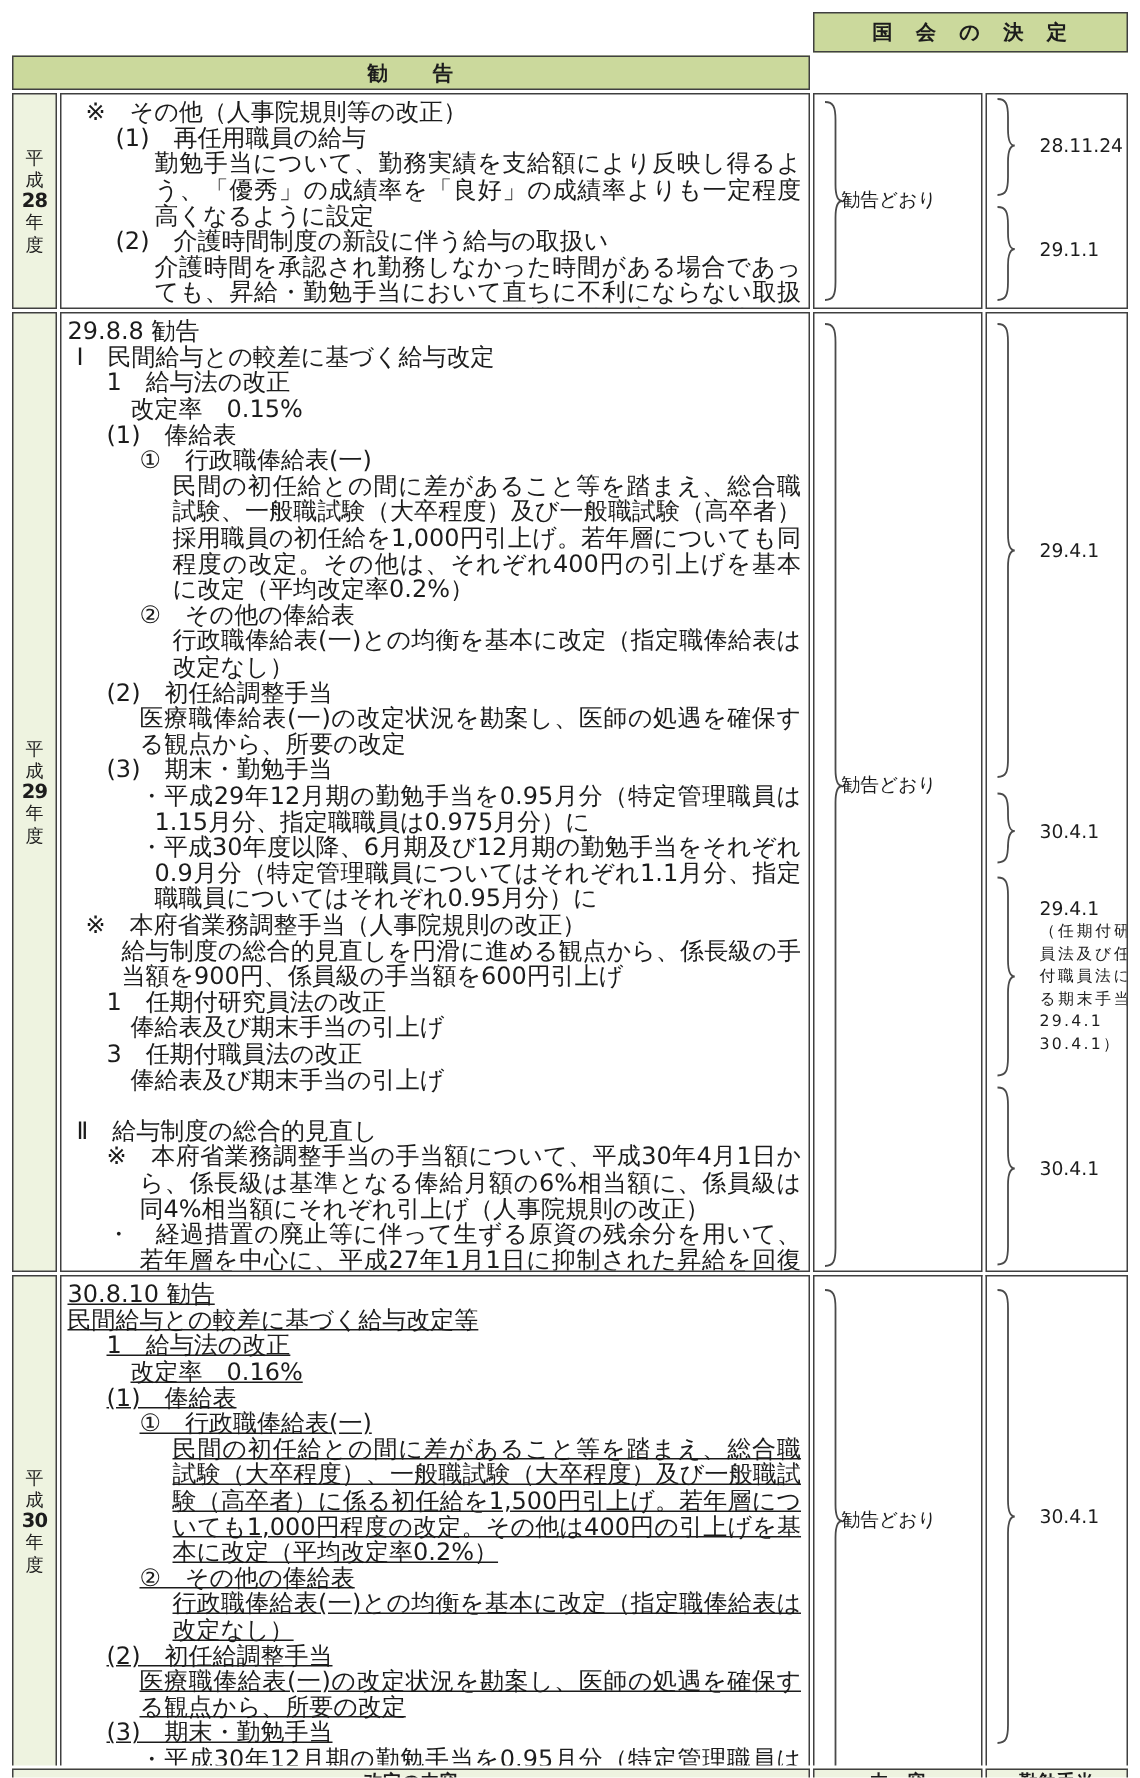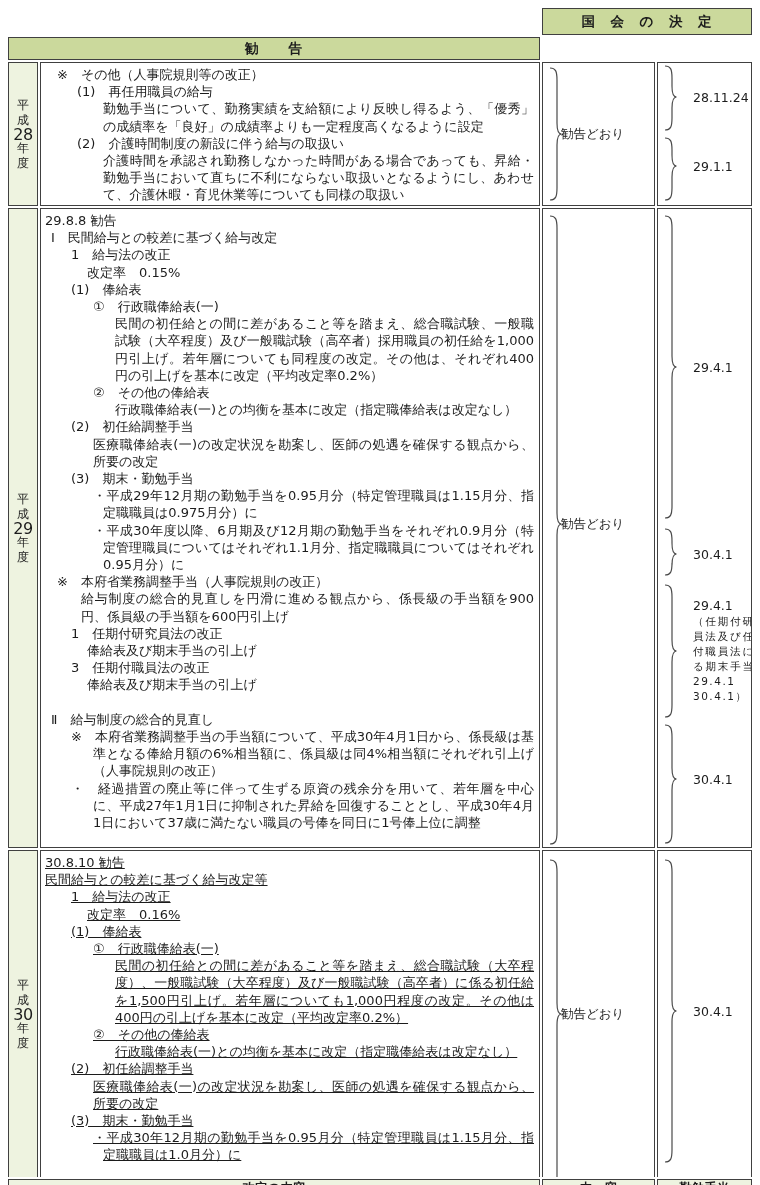--- a/index.html
+++ b/index.html
@@ -23,23 +23,23 @@
   .hdr2{
     background:#eef3e0;display:flex;align-items:center;justify-content:center;
     font-weight:bold;font-size:12.5px;
   }
   .span12{grid-column:1/3;}
   .span34{grid-column:3/5;}
   .year{
     background:#eef3e0;display:flex;flex-direction:column;align-items:center;justify-content:center;
     font-size:12px;line-height:15px;
   }
-  .year .num{font-size:16px;letter-spacing:-0.5px;line-height:13px;}
+  .year .num{font-size:13px;letter-spacing:-0.5px;line-height:13px;font-weight:bold;}
   .content{
-    padding:3px 5px 0 0;font-size:13px;line-height:17.2px;
+    padding:3px 5px 0 0;font-size:16px;line-height:17.2px;
     text-align:justify;
   }
   .line{min-height:17.2px;}
   .kettei,.jisshi{position:relative;}
   .brace{position:absolute;left:3px;}
   .blabel{
     position:absolute;transform:translateY(-50%);
     font-size:12.5px;white-space:nowrap;
   }
   .kettei .blabel{left:18px;}

